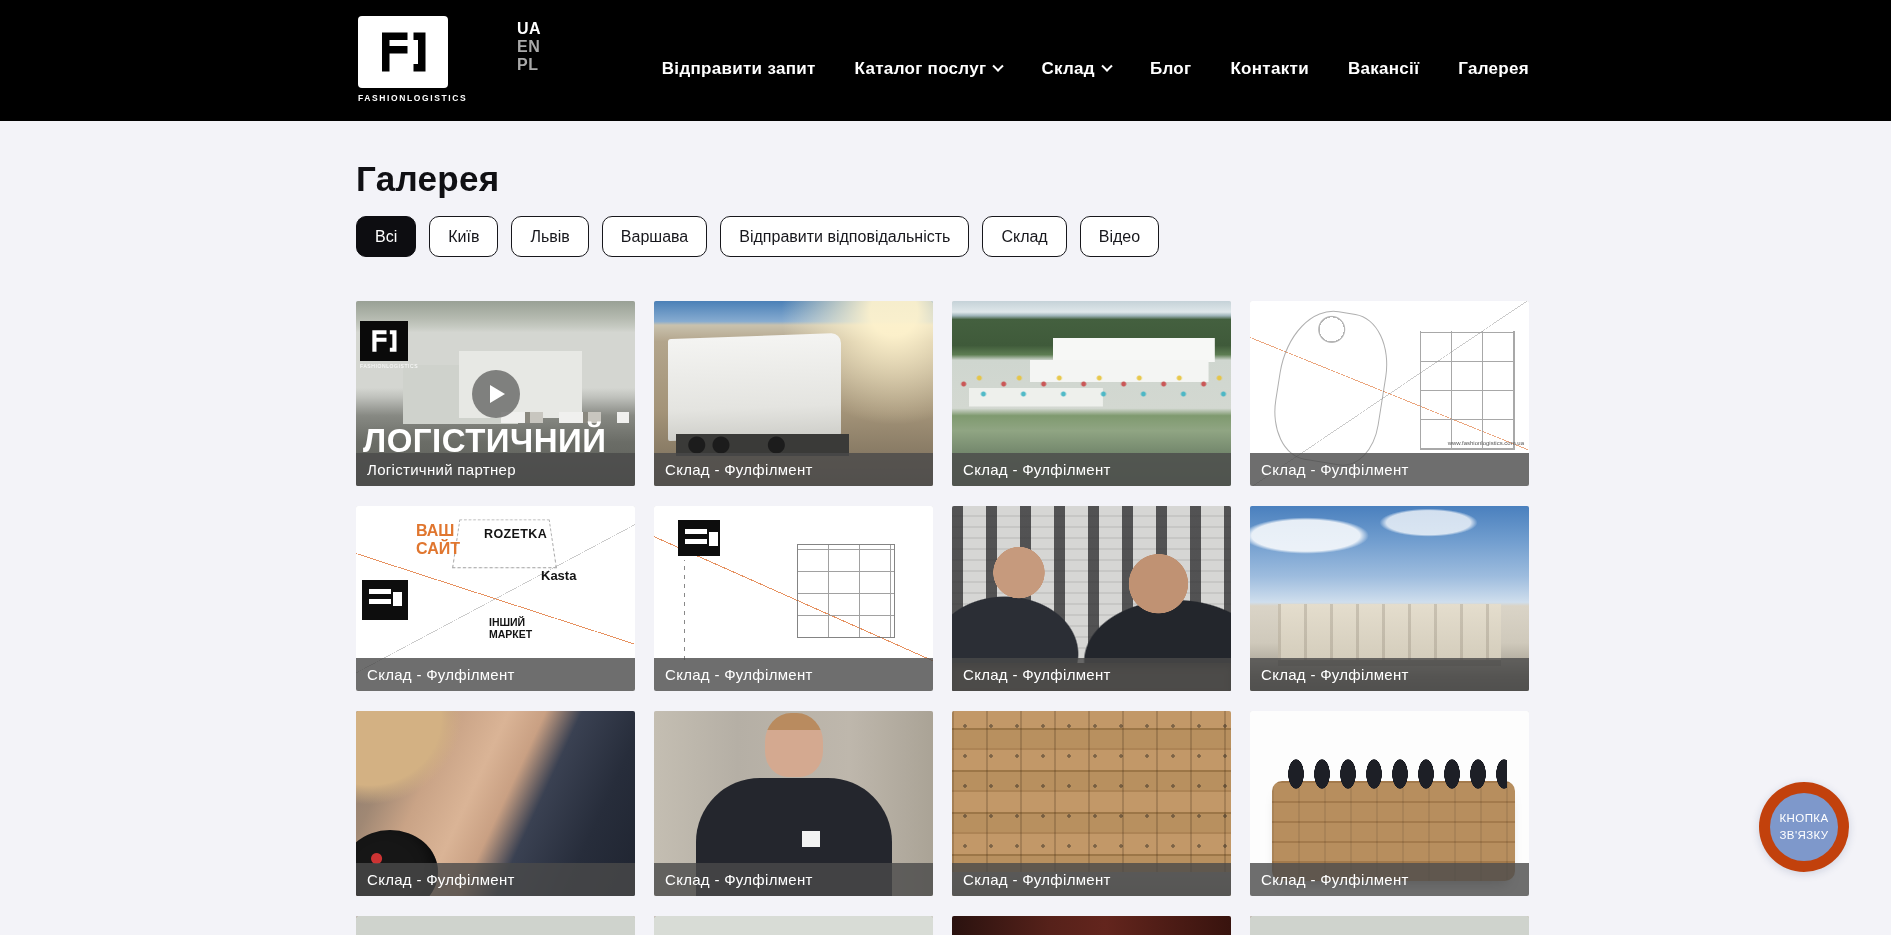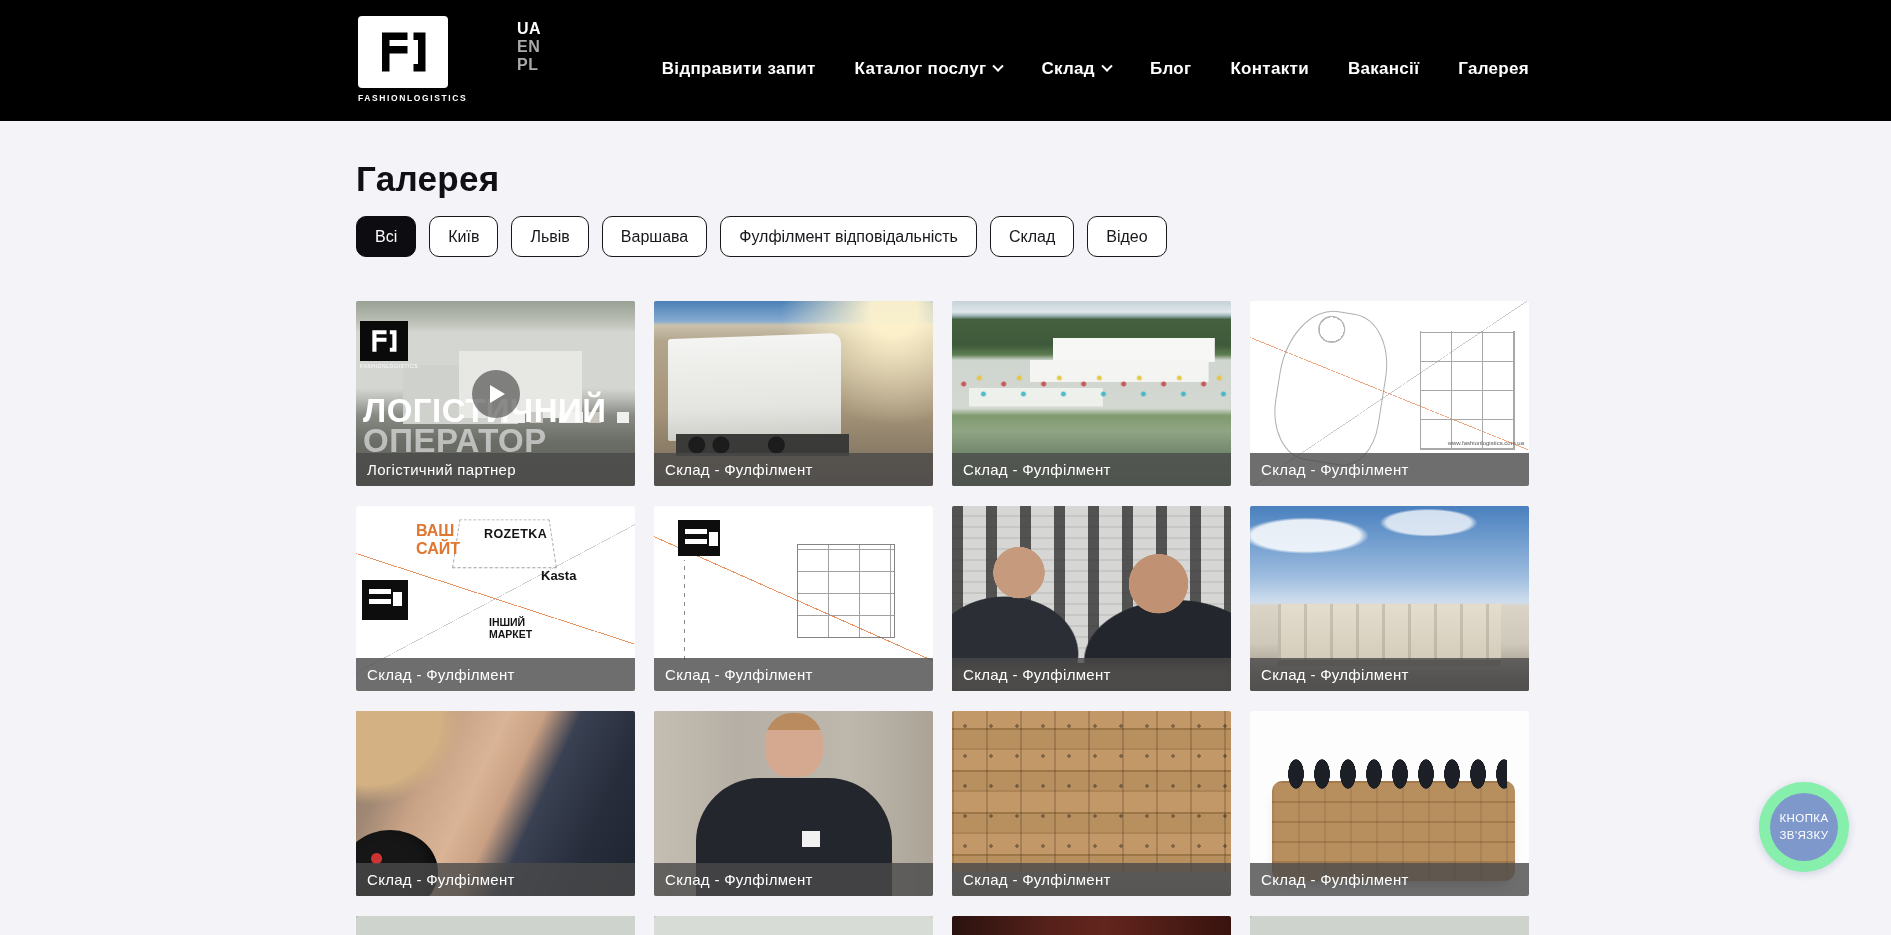--- a/index.html
+++ b/index.html
@@ -98,21 +98,21 @@
 
   .v-team-on-boxes .pic { background:#fdfdfd; }
   .v-team-on-boxes .pic::before { content:""; position:absolute; left:8%; right:5%; top:38%; bottom:8%; border-radius:10px; background:repeating-linear-gradient(90deg,rgba(0,0,0,.08) 0 2px,transparent 2px 26px),repeating-linear-gradient(0deg,#b78e5e 0 18px,#a37a4c 18px 20px); box-shadow:0 10px 14px -8px rgba(0,0,0,.35); }
   .v-team-on-boxes .pic::after { content:""; position:absolute; left:12%; right:8%; top:24%; height:34%; background-image:radial-gradient(ellipse 8px 15px at center,#1d1f26 96%,transparent); background-size:26px 38px; background-repeat:repeat-x; }
 
   .v-rack-aisle-1 .pic, .v-rack-aisle-2 .pic { background:linear-gradient(180deg,#cfd3cd 0 22%,transparent 22%),repeating-linear-gradient(90deg,#7a4438 0 7px,#c9b89f 7px 26px,#9b8a74 26px 46px,#83432f 46px 52px,#bba98d 52px 74px); }
   .v-rack-worker .pic { background:radial-gradient(circle at 32% 90%, #1d1d22 0 16%, transparent 17%),linear-gradient(180deg,#d8dcd6 0 26%,transparent 26%),repeating-linear-gradient(90deg,#7a4438 0 7px,#c2b196 7px 30px,#95836c 30px 48px); }
   .v-rack-dark .pic { background:radial-gradient(circle at 33% 30%, rgba(255,60,60,.9) 0 3px, rgba(160,20,20,.5) 6px, transparent 14px),linear-gradient(90deg,#2a120f 0%,#56211a 35%,#63251d 55%,#38130e 100%); }
 
   
-  .float-btn { position:fixed; left:1759px; top:782px; width:90px; height:90px; border-radius:50%; background:#86efac; box-shadow:0 2px 8px rgba(40,60,110,.18); display:flex; align-items:center; justify-content:center; cursor:pointer; z-index:10; }
+  .float-btn { position:fixed; left:1759px; top:782px; width:90px; height:90px; border-radius:50%; background:#c2410c; box-shadow:0 2px 8px rgba(40,60,110,.18); display:flex; align-items:center; justify-content:center; cursor:pointer; z-index:10; }
   .float-btn-inner { width:68px; height:68px; border-radius:50%; background:#7e98cb; color:#fff; display:flex; flex-direction:column; align-items:center; justify-content:center; font-size:11.5px; letter-spacing:.4px; line-height:1.5; }
 </style>
 </head>
 <body>
 
 <svg width="0" height="0" style="position:absolute">
   <defs>
     <g id="fl-glyph">
       <path d="M6 5h17v5H11v4h12v5H11v12H6z"></path>
       <path d="M27 5h8v26h-8v-5h3V10h-3z"></path>
@@ -162,40 +162,39 @@
 </header>
 
 <main data-name="gallery-page">
   <h1 data-name="page-title">Галерея</h1>
 
   <div class="filters" data-name="gallery-filters">
     <button class="filter active" data-name="filter-all">Всі</button>
     <button class="filter" data-name="filter-kyiv">Київ</button>
     <button class="filter" data-name="filter-lviv">Львів</button>
     <button class="filter" data-name="filter-warsaw">Варшава</button>
-    <button class="filter" data-name="filter-social-responsibility">Фулфілмент відповідальність</button>
+    <button class="filter" data-name="filter-social-responsibility">Відправити відповідальність</button>
     <button class="filter" data-name="filter-events">Склад</button>
     <button class="filter" data-name="filter-video">Відео</button>
   </div>
 
   <div class="grid" data-name="gallery-grid">
 
     <div class="card v-aerial-warehouse-video" data-name="gallery-card-video">
       <div class="pic" data-name="aerial-warehouse-image">
         <div class="badge" data-name="fashionlogistics-badge">
           <div class="badge-mark" data-name="fashionlogistics-mark-icon">
             <svg viewBox="0 0 40 36" fill="currentColor">
                 <use href="#fl-glyph"></use>
               </svg>
           </div>
           <span class="badge-text" data-name="badge-brand-text">FASHIONLOGISTICS</span>
         </div>
         <div class="big-title" data-name="video-title-overlay">
           <span class="l1" data-name="video-title-line1">ЛОГІСТИЧНИЙ</span>
-          <span class="l2" data-name="video-title-line2">ОПЕРАТОР</span>
         </div>
         <div class="play-btn" data-name="play-button">
             <span class="tri" data-name="play-icon"></span>
           </div>
       </div>
       <div class="caption" data-name="gallery-caption">
           <span data-name="caption-text">Логістичний партнер</span>
         </div>
     </div>
 

